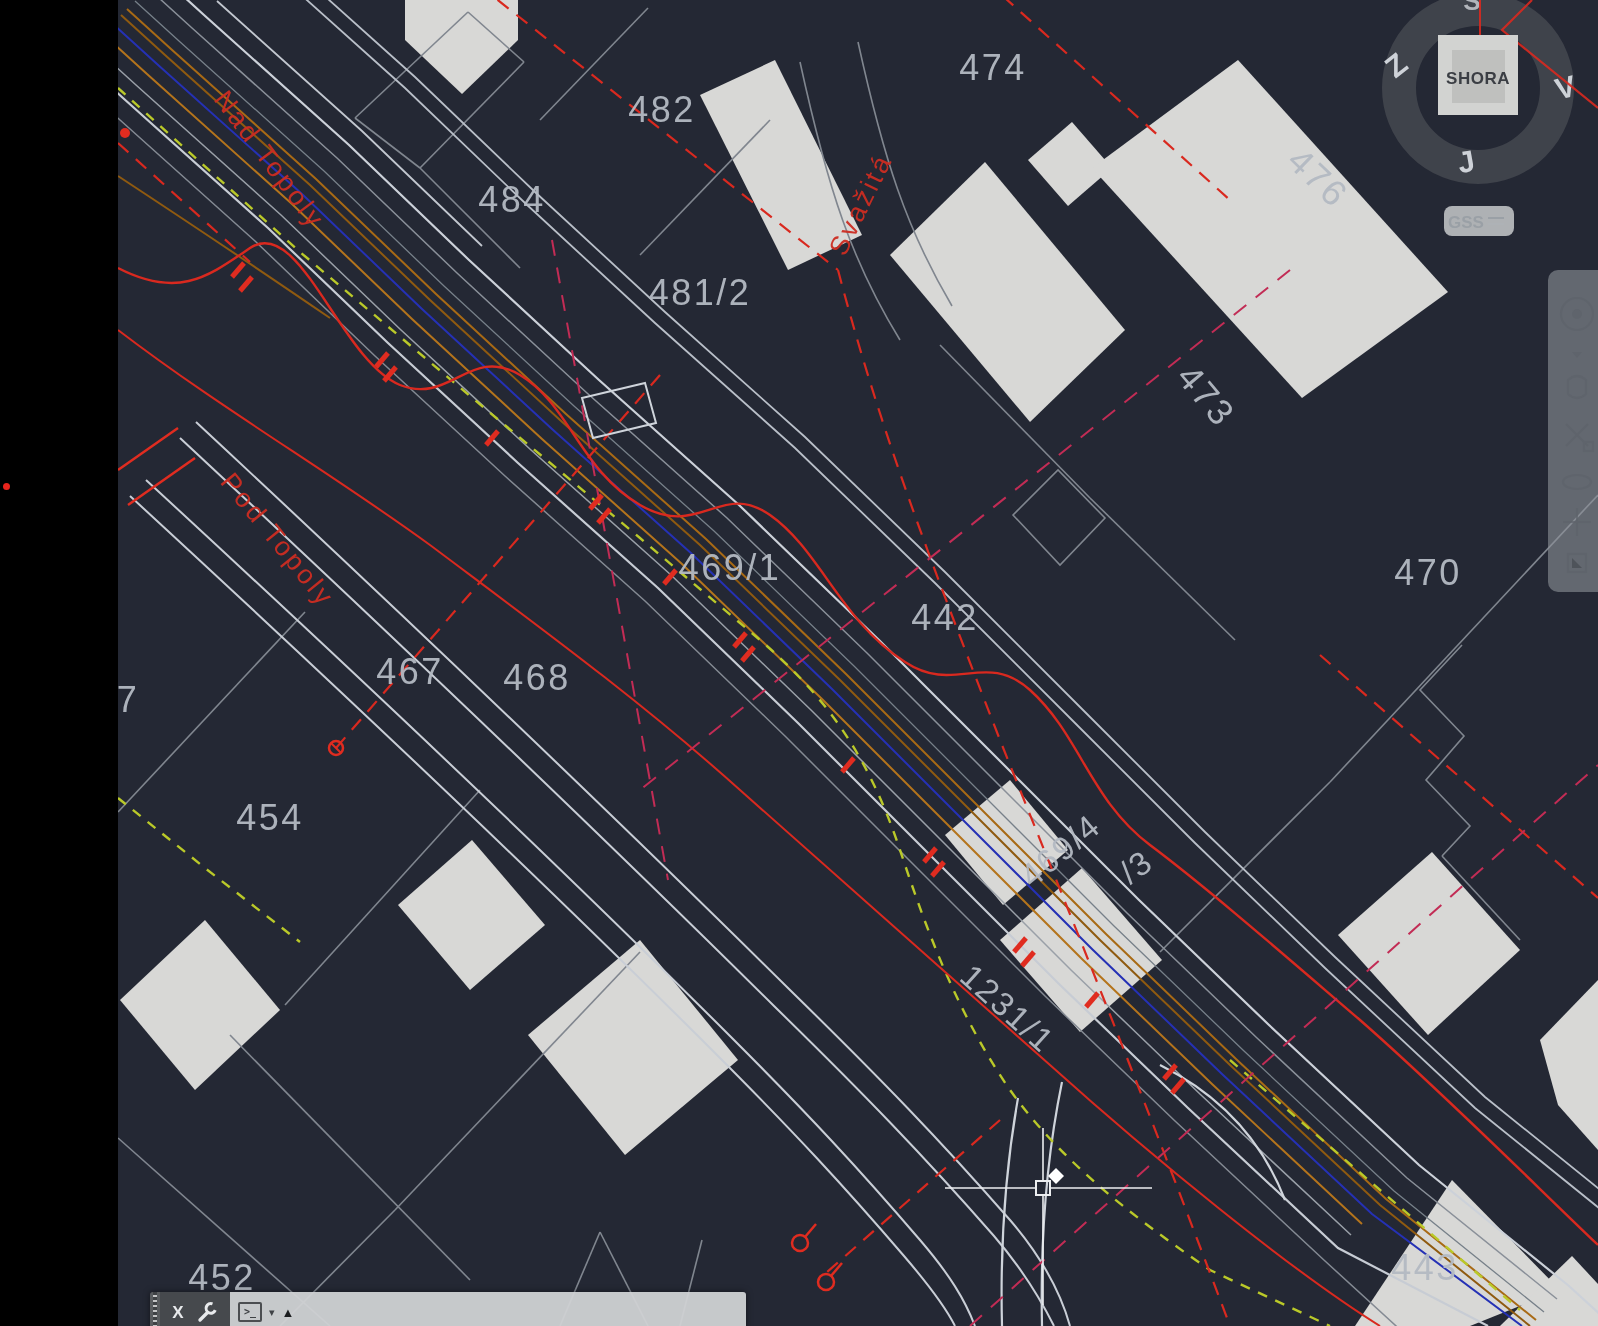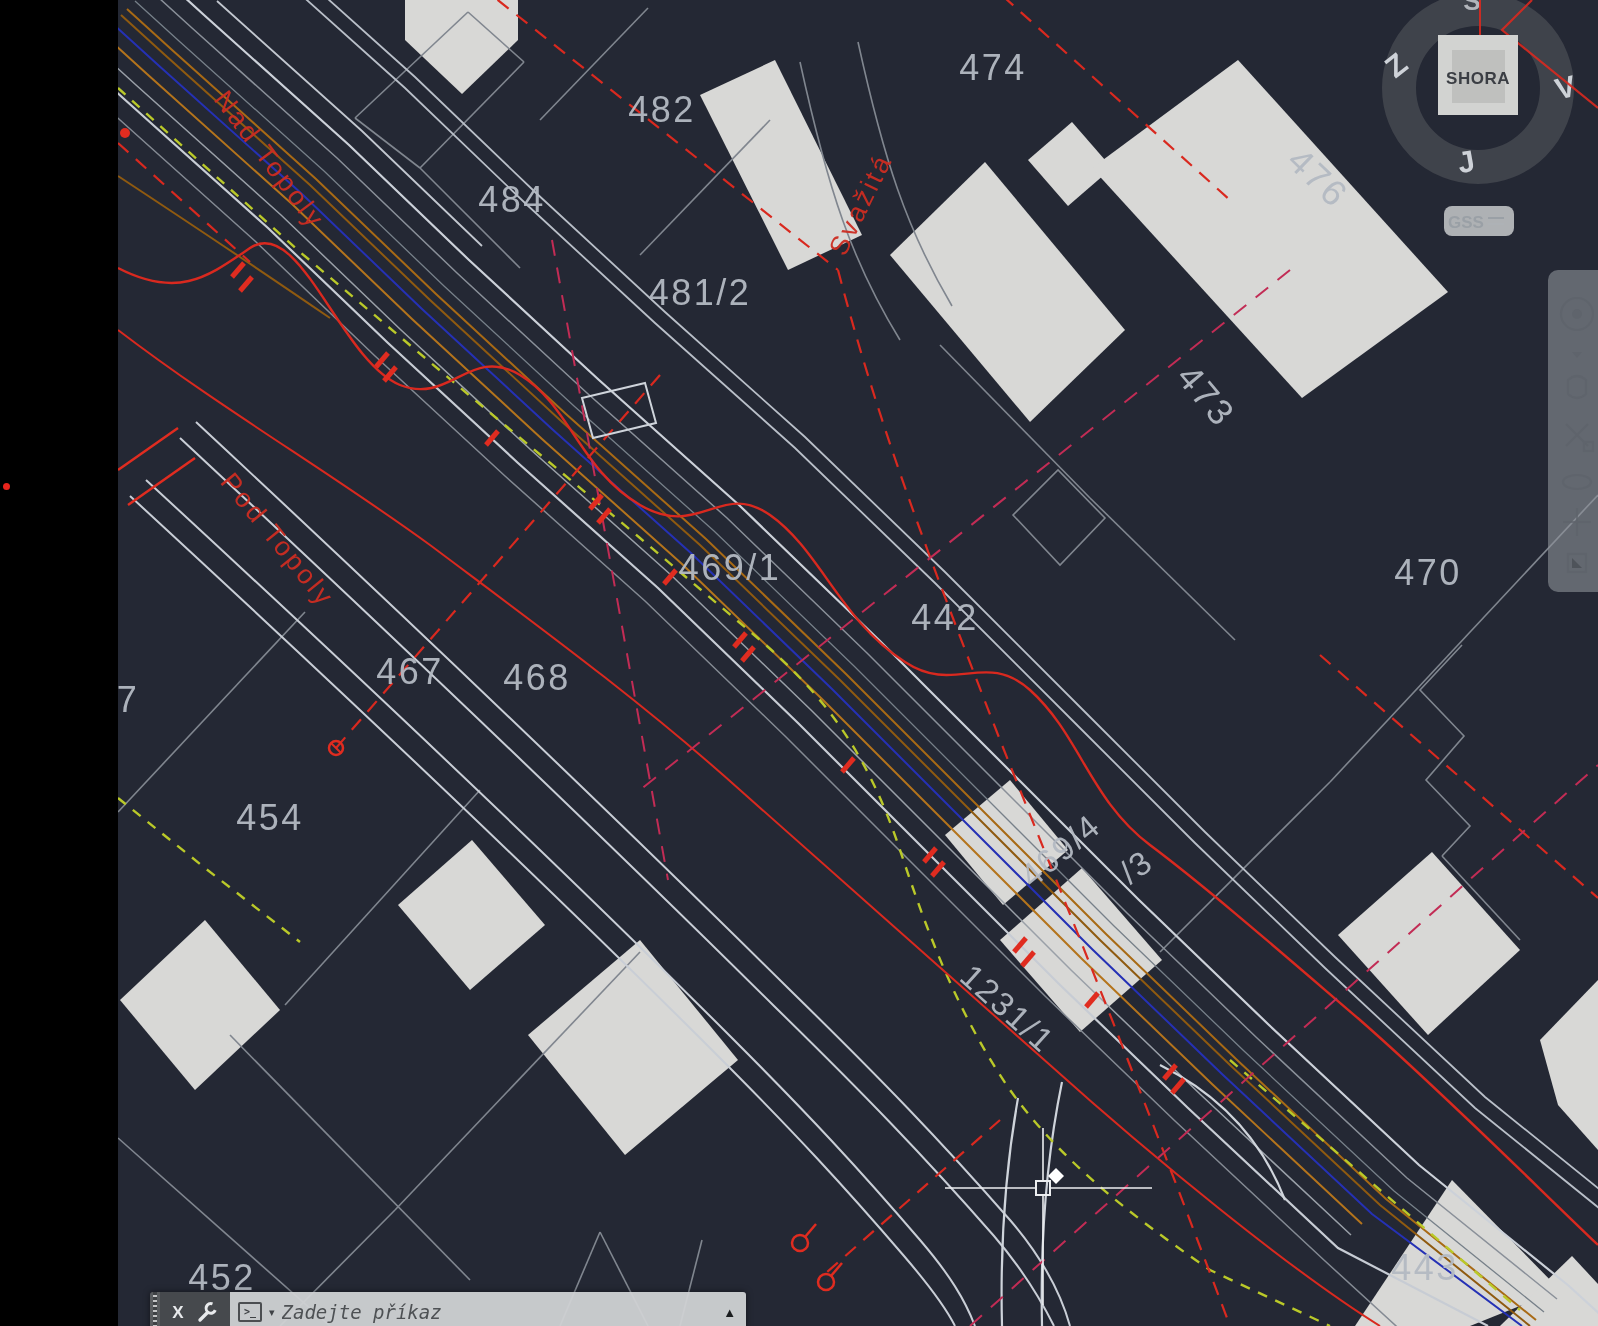--- a/index.html
+++ b/index.html
@@ -271,17 +271,16 @@
     <div class="cmd-dark">
       <span class="cmd-x">X</span>
       <svg width="22" height="22" viewBox="0 0 22 22">
         <path d="M4,19 L11.5,11.5" stroke="#e8eaec" stroke-width="3.4" stroke-linecap="round" fill="none"></path>
         <path d="M16.5,2.8 a4.8,4.8 0 1 0 2.8,6.4" stroke="#e8eaec" stroke-width="3" fill="none"></path>
       </svg>
     </div>
     <div class="cmd-light">
       <span class="prompt-box">&gt;_</span>
       <span class="caret-down">▾</span>
-      <span class="cmd-text">Zadejte příkaz</span>
       <span class="caret-up">▲</span>
     </div>
   </div>
 </div>
 
 </body></html>

